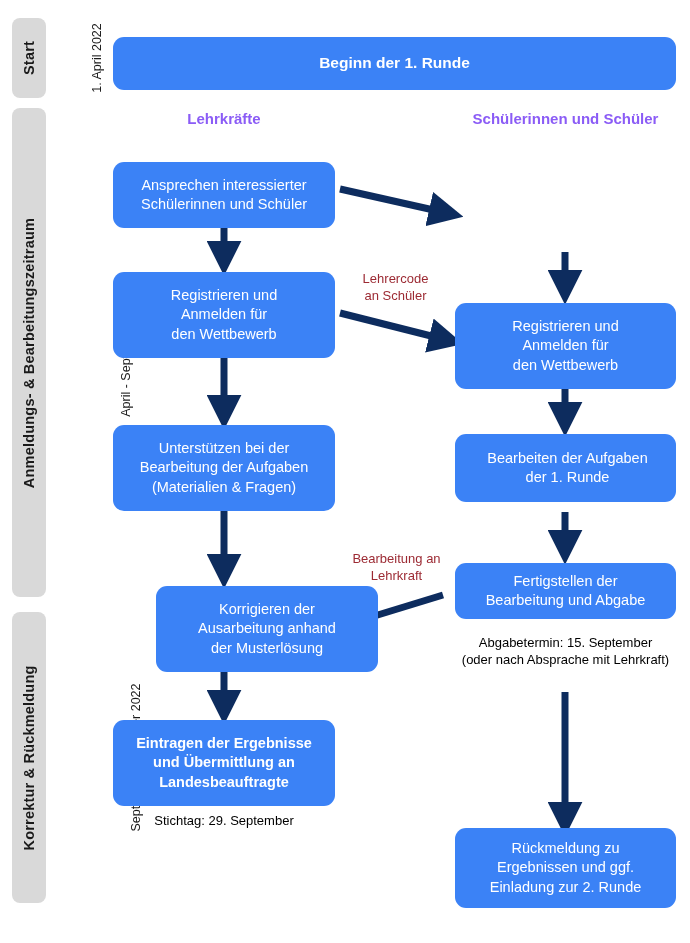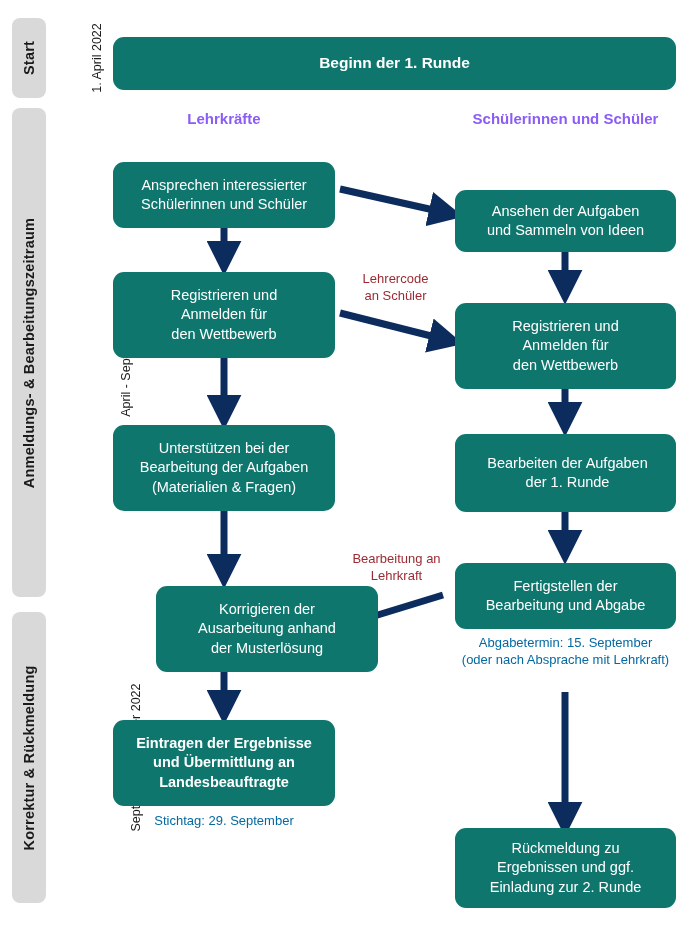--- a/index.html
+++ b/index.html
@@ -52,21 +52,21 @@
   .phase-date span {
     display: inline-block;
     transform: rotate(-90deg);
     transform-origin: center center;
     white-space: nowrap;
   }
 
   
   .box {
     position: absolute;
-    background: #0f766e;
+    background: #3b82f6;
     border-radius: 11px;
     color: #ffffff;
     display: flex;
     align-items: center;
     justify-content: center;
     text-align: center;
     font-size: 14.5px;
     line-height: 1.32;
     font-weight: normal;
     box-sizing: border-box;
@@ -85,21 +85,21 @@
     color: #8b5cf6;
     text-align: center;
     white-space: nowrap;
   }
 
   
   .note {
     position: absolute;
     font-size: 13px;
     line-height: 1.34;
-    color: #0369a1;
+    color: #000000;
     text-align: center;
     white-space: pre-line;
   }
 
   
   .arrow-label {
     position: absolute;
     font-size: 13px;
     line-height: 1.34;
     color: #9c2a33;
@@ -182,28 +182,26 @@
 (Materialien &amp; Fragen)</div>
   <div class="box" style="left: 113px; top: 586px; width: 222px; height: 86px; white-space: pre-line; margin-left: 43px;">Korrigieren der
 Ausarbeitung anhand
 der Musterlösung</div>
   <div class="box" style="left: 113px; top: 720px; width: 222px; height: 86px; white-space: pre-line; font-weight: bold;">Eintragen der Ergebnisse
 und Übermittlung an
 Landesbeauftragte</div>
 
   <div class="note" style="left: 113px; top: 812px; width: 222px; white-space: pre-line;">Stichtag: 29. September</div>
 
-  <div class="box" style="left: 455px; top: 190px; width: 221px; height: 62px; white-space: pre-line;">Ansehen der Aufgaben
-und Sammeln von Ideen</div>
   <div class="box" style="left: 455px; top: 303px; width: 221px; height: 86px; white-space: pre-line;">Registrieren und
 Anmelden für
 den Wettbewerb</div>
-  <div class="box" style="left: 455px; top: 434px; width: 221px; height: 78px; white-space: pre-line; padding-left: 12px;">Bearbeiten der Aufgaben
+  <div class="box" style="left: 455px; top: 434px; width: 221px; height: 68px; white-space: pre-line; padding-left: 12px;">Bearbeiten der Aufgaben
 der 1. Runde</div>
-  <div class="box" style="left: 455px; top: 563px; width: 221px; height: 66px; white-space: pre-line;">Fertigstellen der
+  <div class="box" style="left: 455px; top: 563px; width: 221px; height: 56px; white-space: pre-line;">Fertigstellen der
 Bearbeitung und Abgabe</div>
   <div class="box" style="left: 455px; top: 828px; width: 221px; height: 80px; white-space: pre-line;">Rückmeldung zu
 Ergebnissen und ggf.
 Einladung zur 2. Runde</div>
 
   <div class="note" style="left: 443px; top: 634px; width: 245px; white-space: pre-line;">Abgabetermin: 15. September
 (oder nach Absprache mit Lehrkraft)</div>
 
   <div class="arrow-label" style="left: 343px; top: 270px; width: 105px; white-space: pre-line;">Lehrercode
 an Schüler</div>

